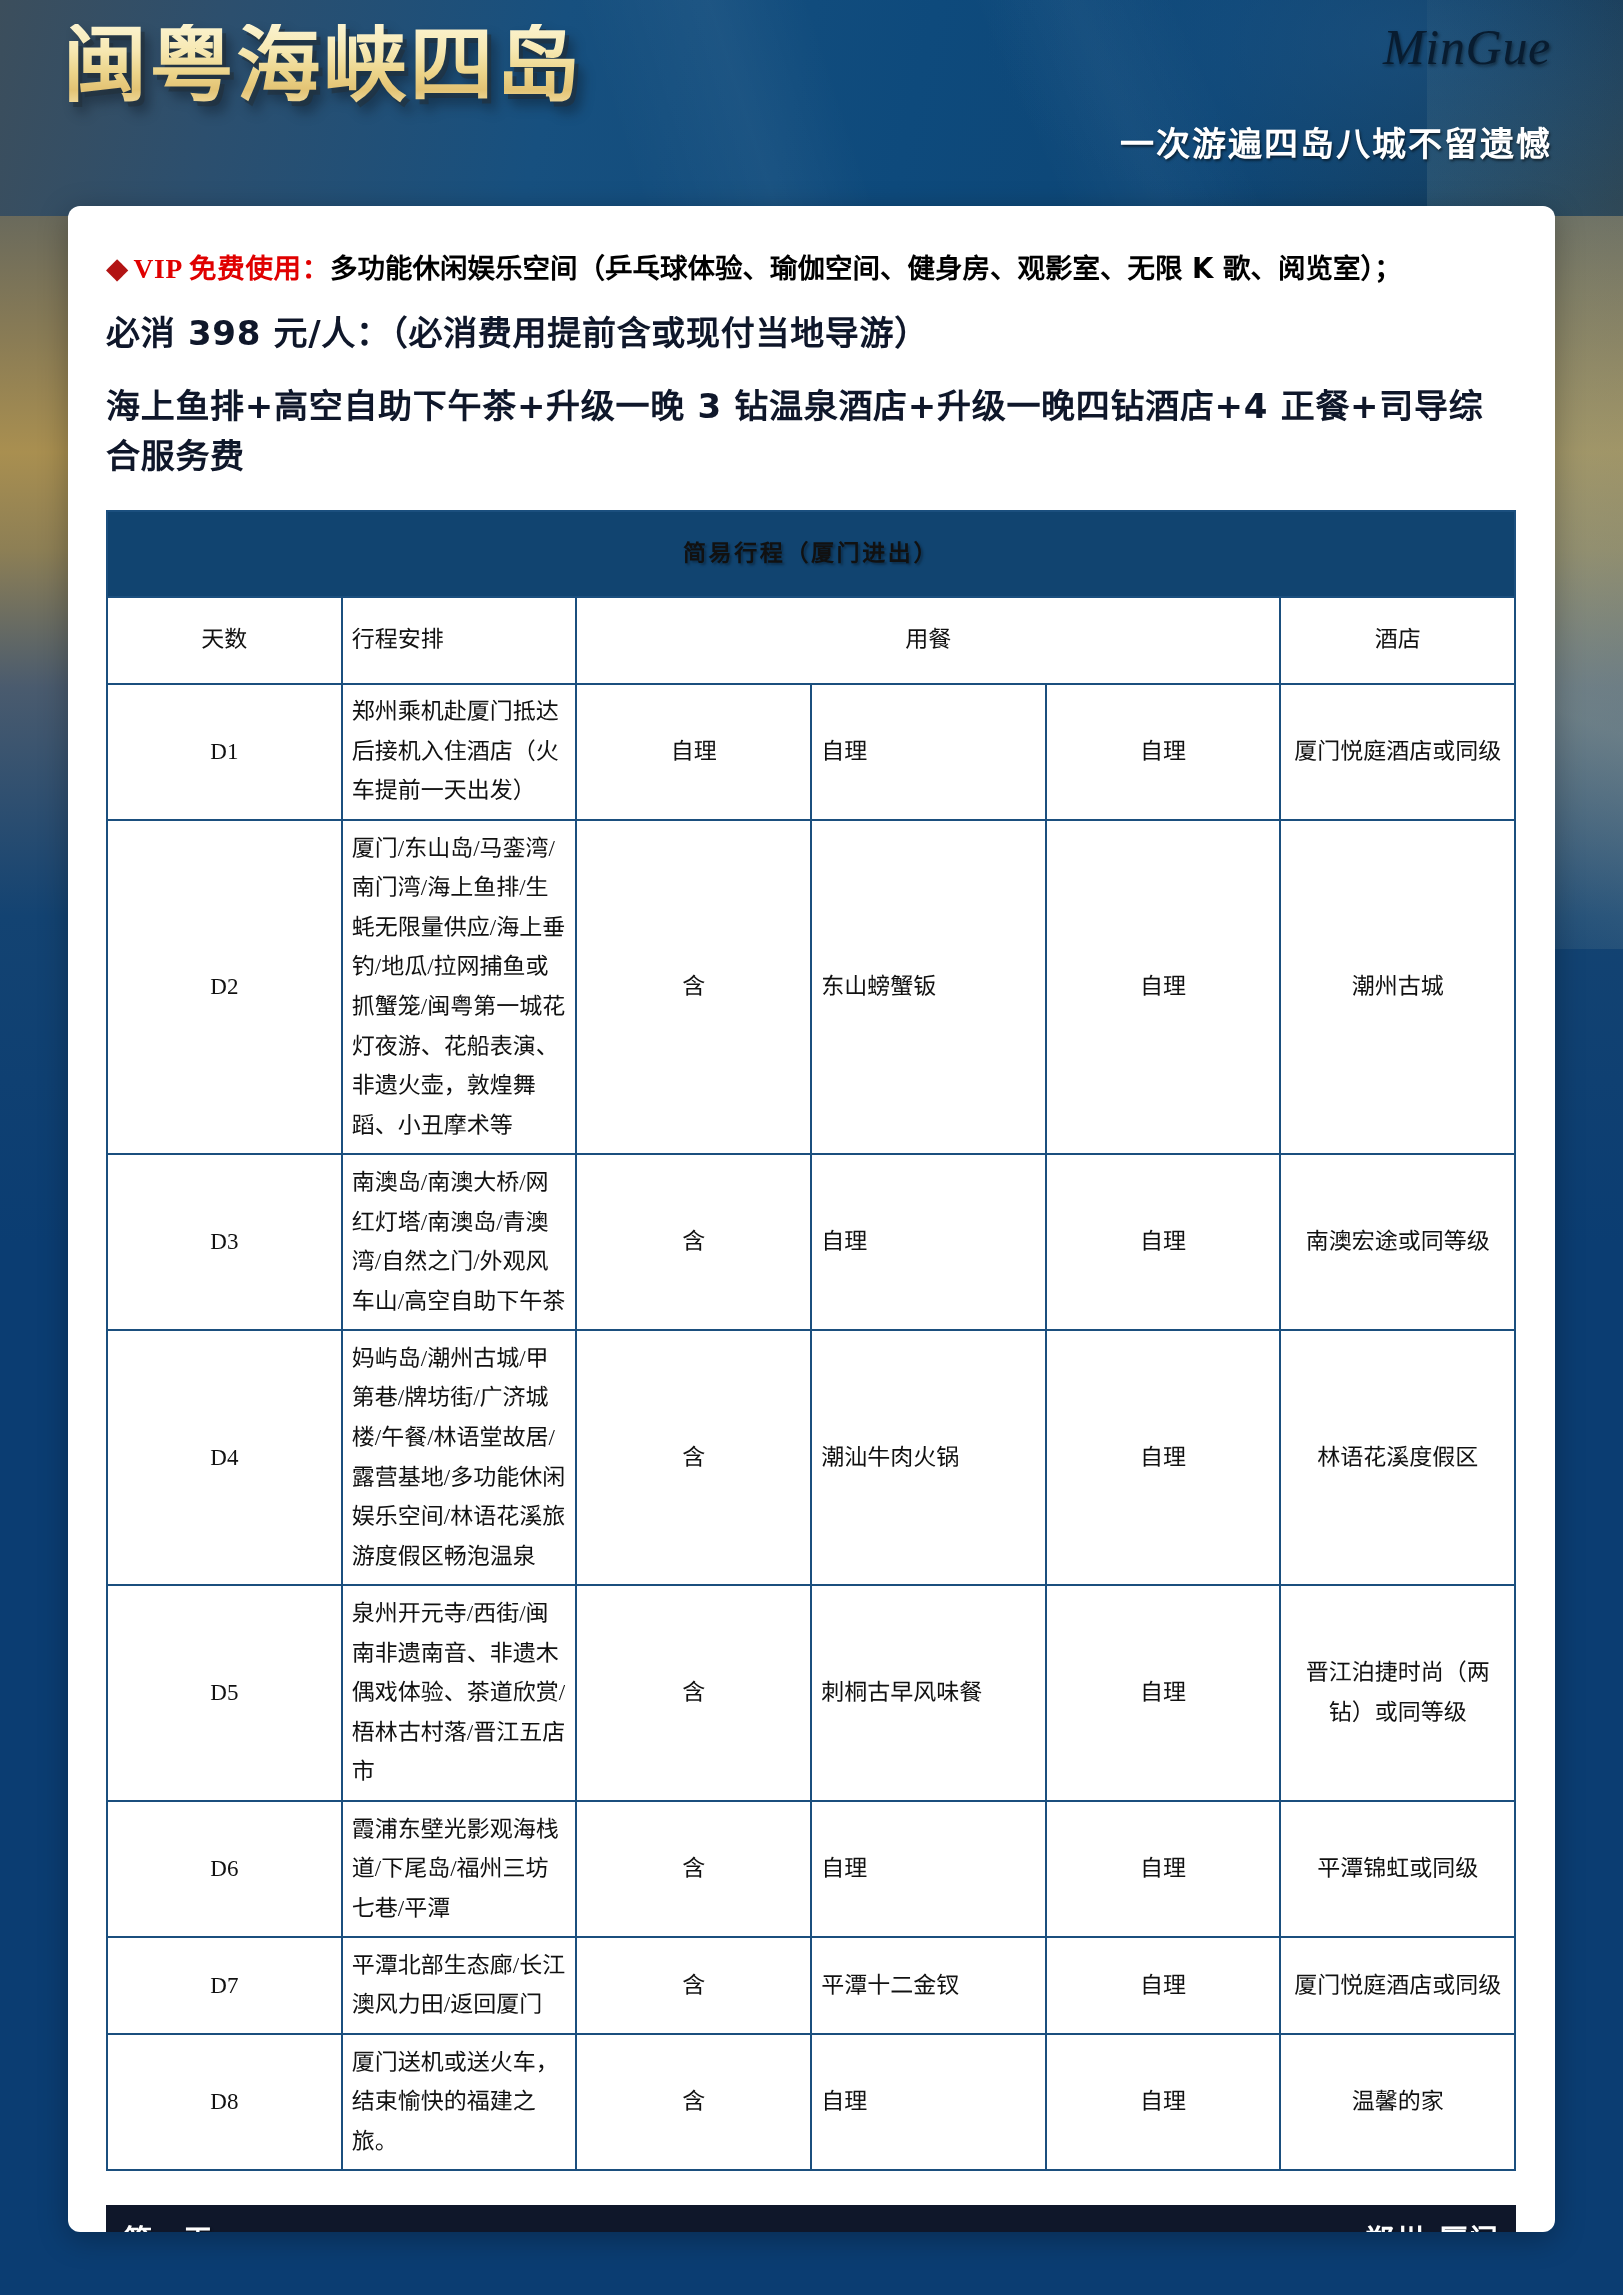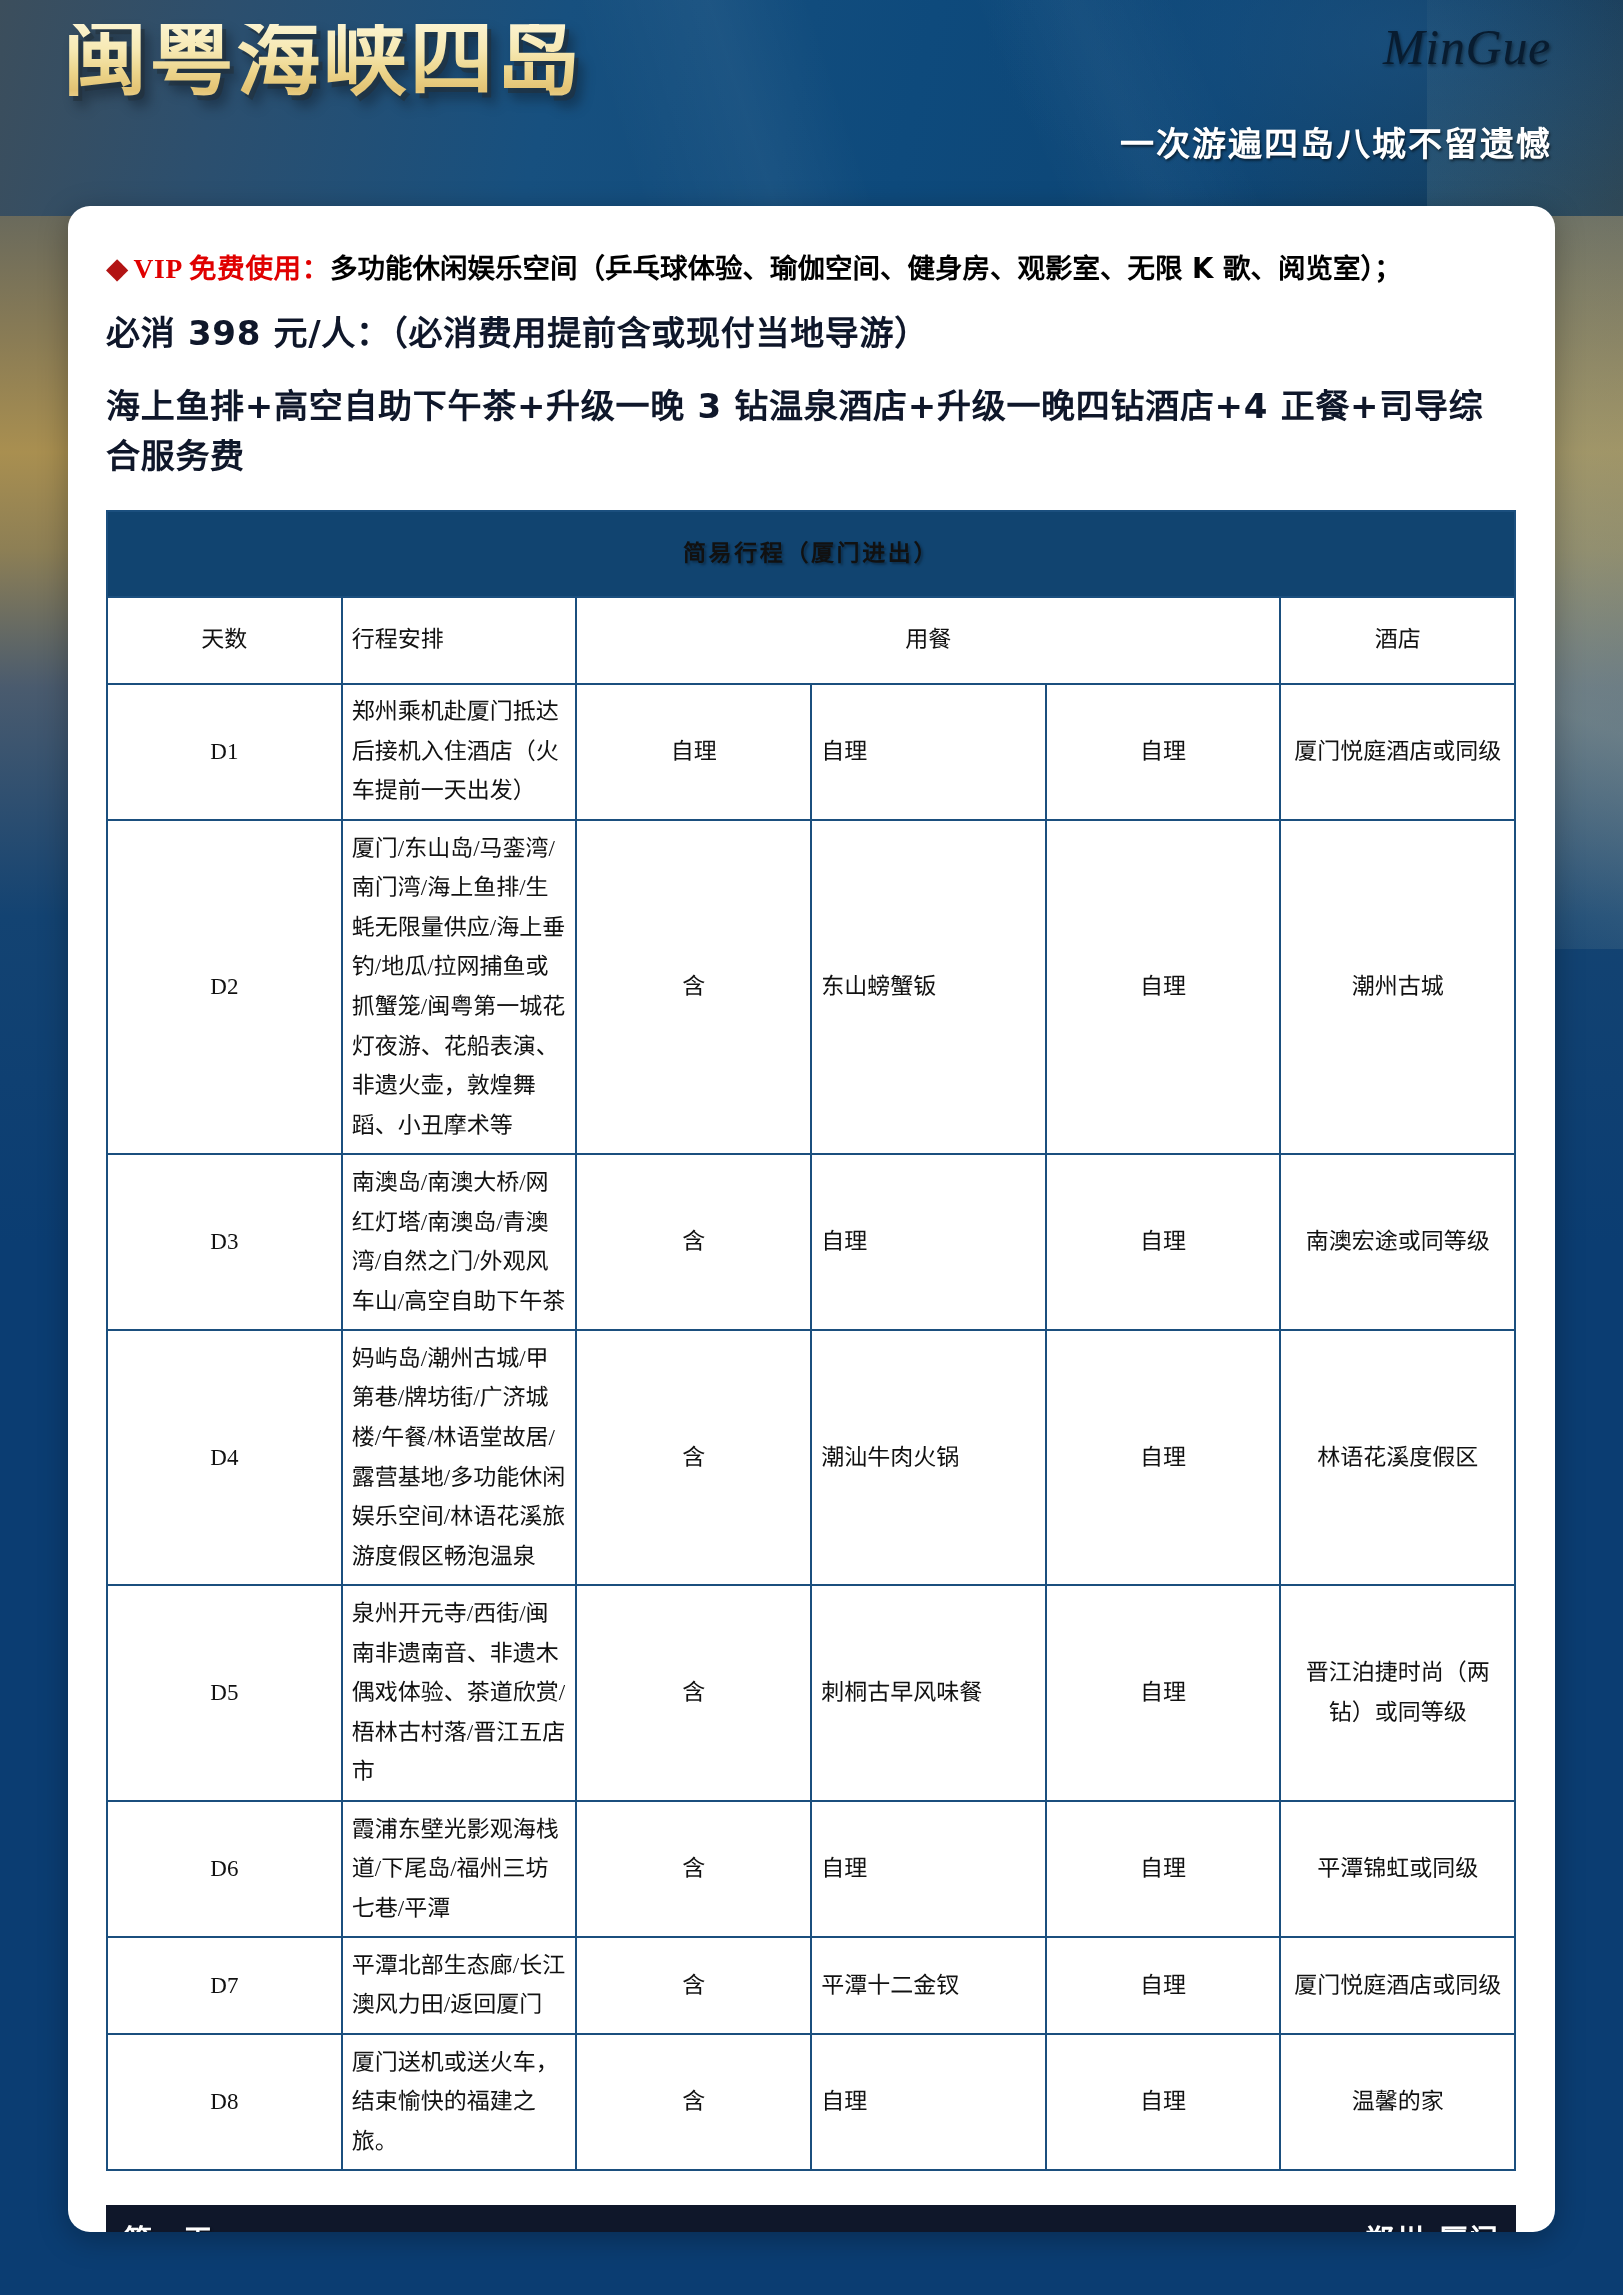--- a/index.html
+++ b/index.html
@@ -71,21 +71,21 @@
     left: 0; bottom: 0;
     width: 170px; height: 393px;
     background: linear-gradient(0deg, rgba(11,61,114,1) 0%, rgba(11,61,114,1) 55%, rgba(11,61,114,0) 100%);
     pointer-events: none;
   }
 
   
   #brand-title {
     position: absolute;
     left: 63px; top: 23.6px;
-    font-family: Liberation Mono, monospace;
+    font-family: Liberation Serif, serif;
     font-weight: 700;
     font-size: 84px;
     line-height: 1;
     letter-spacing: 2.6px;
     background: linear-gradient(180deg, #fbf3cf 0%, #f7e9b4 30%, #ecd48a 58%, #e3c374 78%, #f2dfa6 100%);
     -webkit-background-clip: text;
     background-clip: text;
     color: transparent;
     -webkit-text-fill-color: transparent;
     filter: drop-shadow(4.6px 5.9px 0px rgba(35,48,58,0.60)) drop-shadow(6.5px 8.5px 5.9px rgba(10,20,30,0.45));
@@ -115,21 +115,21 @@
   }
 
   
   #card {
     position: absolute;
     left: 68px;
     top: 206px;
     width: 1487px;
     height: 2026px;
     background: #ffffff;
-    border-radius: 22px;
+    border-radius: 12px;
     box-shadow: 0 6.5px 30px rgba(0,0,0,0.28);
     padding: 0;
     box-sizing: border-box;
     overflow: hidden;
   }
   #card-inner {
     padding: 37px 38px 26px 38px;
   }
 
   

